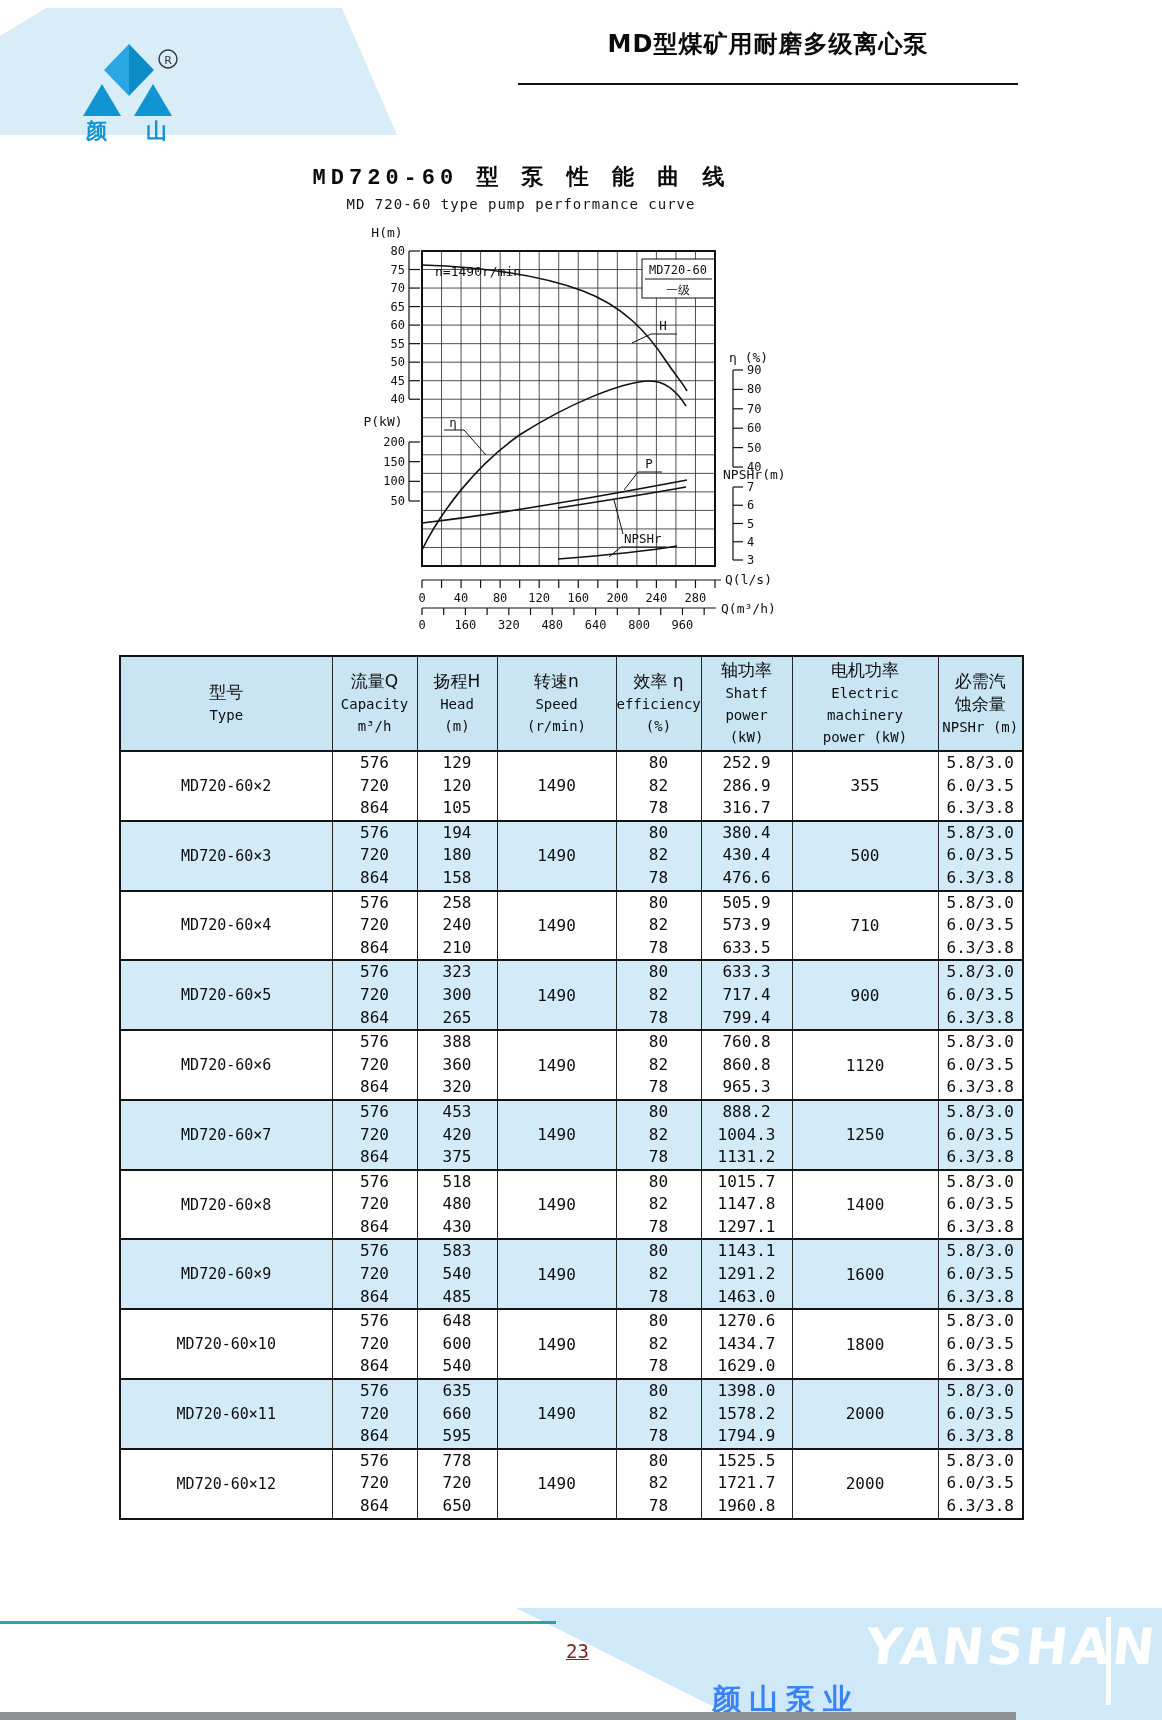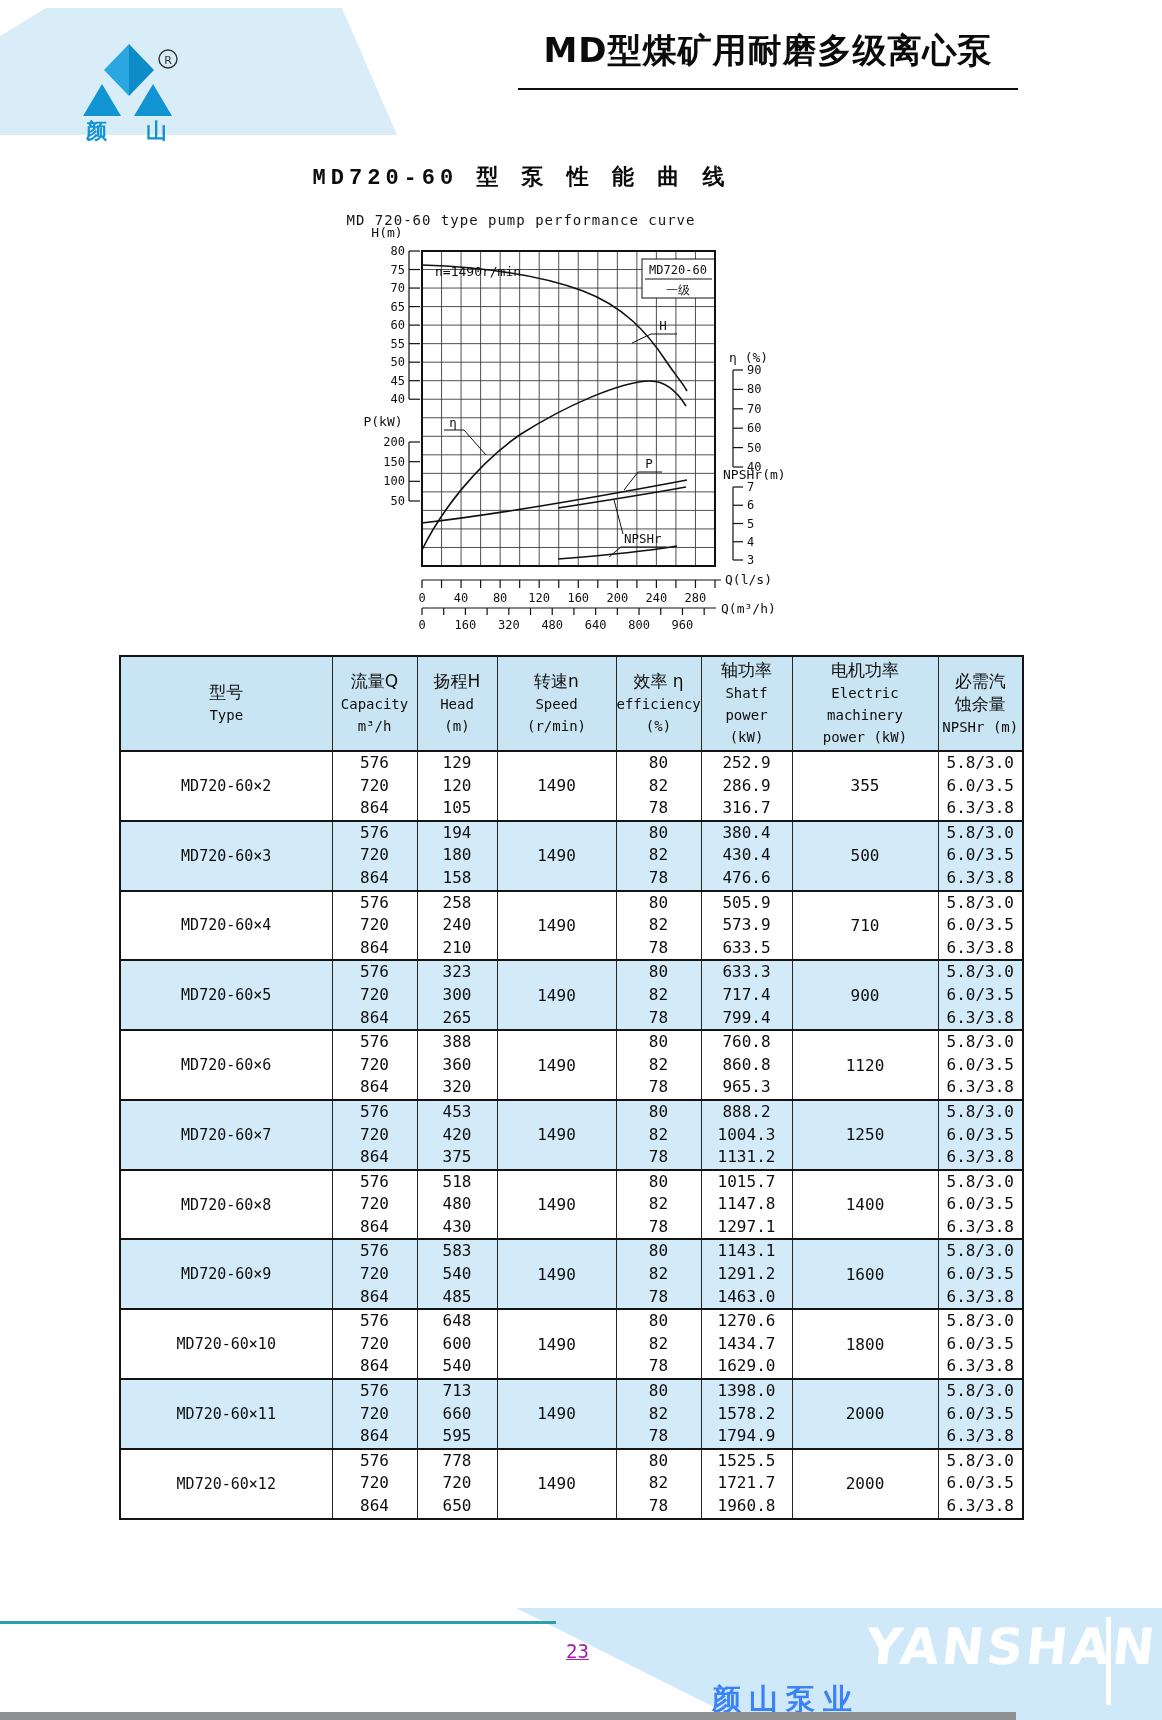--- a/index.html
+++ b/index.html
@@ -6,30 +6,30 @@
   .page{position:relative;width:1162px;height:1720px;background:#ffffff;overflow:hidden;
         font-family:"DejaVu Sans",sans-serif;color:#111;}
 
   
   .band{position:absolute;left:0;top:8px;width:1162px;height:127px;background:#d8edf8;}
   .band-white{position:absolute;left:0;top:0;width:1162px;height:127px;background:#ffffff;
               clip-path:polygon(342px 0,1162px 0,1162px 127px,397px 127px);}
   .band-notch{position:absolute;left:0;top:0;width:46px;height:28px;background:#ffffff;
               clip-path:polygon(0 0,46px 0,0 28px);}
   .h-title{position:absolute;left:518px;top:20px;width:500px;text-align:center;
-           font-size:34px;font-weight:bold;letter-spacing:1px;color:#0b0b0b;
-           padding-bottom:14px;border-bottom:2px solid #111;}
+           font-size:24px;font-weight:bold;letter-spacing:1px;color:#0b0b0b;
+           padding-bottom:23px;border-bottom:2px solid #111;}
   .h-sub{position:absolute;left:428px;top:88px;width:680px;text-align:center;font-size:17px;
          font-family:"DejaVu Sans Mono",monospace;color:#151515;}
   .logo{position:absolute;left:72px;top:34px;}
 
   
   .c-title{position:absolute;left:271px;top:162px;width:500px;text-align:center;
            font-size:22px;font-weight:bold;letter-spacing:5px;color:#0b0b0b;font-family:Liberation Mono, monospace;}
-  .c-sub{position:absolute;left:271px;top:212px;width:500px;text-align:center;font-size:14px;
+  .c-sub{position:absolute;left:271px;top:196px;width:500px;text-align:center;font-size:14px;
          font-family:"DejaVu Sans Mono",monospace;letter-spacing:1px;color:#141414;}
   .chart-svg{position:absolute;left:325px;top:212px;}
   .chart-svg text{font-family:"DejaVu Sans Mono",monospace;fill:#101010;}
 
   
   .spec{position:absolute;left:119px;top:655px;width:903px;border-collapse:collapse;
         table-layout:fixed;font-family:"DejaVu Sans Mono",monospace;}
   .spec,.spec th,.spec td{border:1px solid #262626;}
   .spec{border:2px solid #141414;}
   .spec thead tr{height:75px;background:#c9e4f2;}
@@ -40,21 +40,21 @@
   .spec td.triple div{height:22.6px;line-height:22.6px;}
   .spec th{font-weight:normal;padding:2px 0;vertical-align:middle;}
   .spec th .cn{font-size:17px;font-family:"DejaVu Sans",sans-serif;line-height:23px;color:#0e0e0e;}
   .spec th .en{font-size:14px;font-family:"DejaVu Sans Mono",monospace;line-height:22px;color:#0e0e0e;}
 
   
   .f-blue{position:absolute;left:0;top:1608px;width:1162px;height:112px;background:#cfe9f8;
           clip-path:polygon(516px 0,1162px 0,1162px 112px,740px 112px);}
   .f-teal{position:absolute;left:0;top:1621px;width:556px;height:3px;background:#2f9fae;}
   .f-gray{position:absolute;left:0;top:1712px;width:1016px;height:8px;background:#8e9092;}
-  .f-page{position:absolute;left:566px;top:1640px;font-size:19px;color:#a21caf;
+  .f-page{position:absolute;left:566px;top:1640px;font-size:19px;color:#7f1d1d;
           font-family:"DejaVu Sans Mono",monospace;text-decoration:underline;}
   .f-company{position:absolute;left:712px;top:1680px;font-size:29px;font-weight:bold;
              letter-spacing:8px;color:#3b82f6;}
   .f-brand{position:absolute;left:866px;top:1618px;font-size:50px;font-weight:bold;
            letter-spacing:3px;color:#ffffff;transform:skewX(-6deg);}
   .f-wline{position:absolute;left:1106px;top:1617px;width:5px;height:88px;background:#ffffff;}
 </style>
 </head>
 <body>
 
@@ -579,21 +579,21 @@
           </td>
         </tr>
         <tr class="alt">
           <td class="model">MD720-60×11</td>
           <td class="triple">
             <div>576</div>
             <div>720</div>
             <div>864</div>
           </td>
           <td class="triple">
-            <div>713</div>
+            <div>635</div>
             <div>660</div>
             <div>595</div>
           </td>
           <td>1490</td>
           <td class="triple">
             <div>80</div>
             <div>82</div>
             <div>78</div>
           </td>
           <td class="triple">

